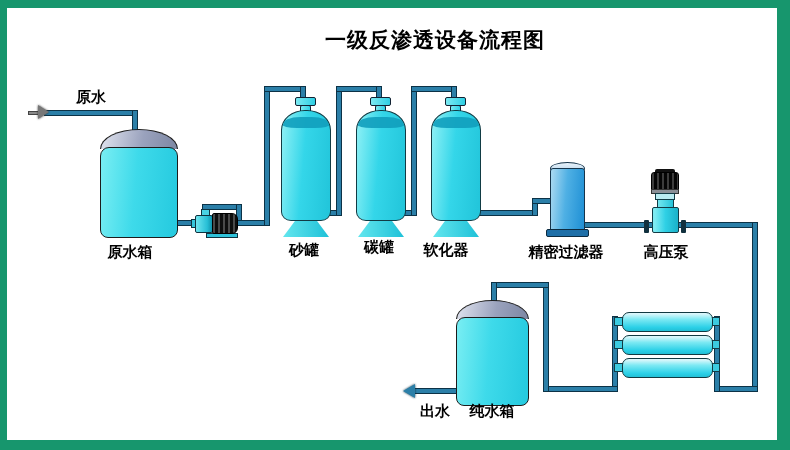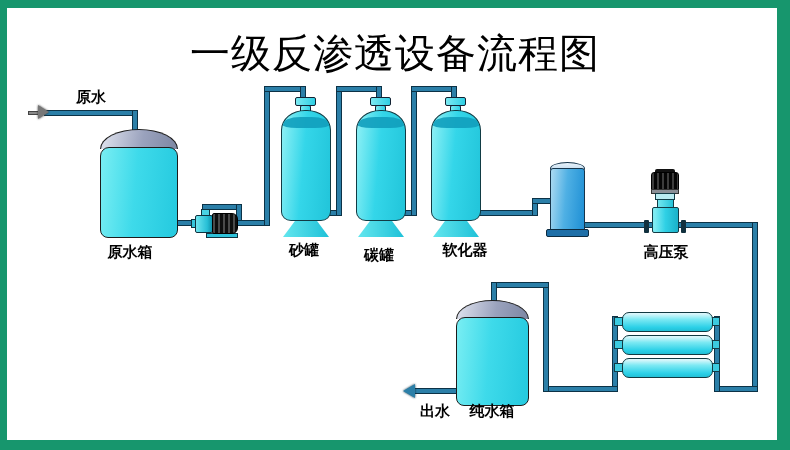--- a/index.html
+++ b/index.html
@@ -4,21 +4,21 @@
 <style>
   html,body{margin:0;padding:0;}
   body{font-family:"Liberation Sans","DejaVu Sans",sans-serif;}
   .frame{position:relative;width:790px;height:450px;background:#17966d;overflow:hidden;}
   .inner{position:absolute;left:7px;top:8px;width:770px;height:432px;background:#ffffff;z-index:0;}
   .pipe{position:absolute;background:#2b7fa8;border:1px solid #0c3246;box-sizing:border-box;z-index:1;}
   .eq{position:absolute;z-index:2;box-sizing:border-box;}
   .lbl{position:absolute;z-index:3;transform:translateX(-50%);white-space:nowrap;
        font-weight:700;font-size:15px;color:#000;}
   .title{position:absolute;z-index:3;transform:translateX(-50%);white-space:nowrap;
-       font-weight:400;font-size:40px;color:#000;letter-spacing:1px;}
+       font-weight:700;font-size:21px;color:#000;letter-spacing:1px;margin-left:40px;}
   
   .dome{position:absolute;z-index:2;box-sizing:border-box;border:1.5px solid #1c1c1c;
         border-bottom:none;border-radius:50% 50% 0 0 / 100% 100% 0 0;
         background:linear-gradient(100deg,#d7dbe8 8%,#9aa2bd 55%,#808aa6 95%);}
   .tankbody{position:absolute;z-index:2;box-sizing:border-box;border:1.5px solid #1c1c1c;
         border-radius:9px 9px 8px 8px;
         background:linear-gradient(95deg,#74ecf2 4%,#3edaea 45%,#27cbe0 95%);}
   
   .vcap{position:absolute;z-index:2;box-sizing:border-box;border:1.3px solid #123;
         background:linear-gradient(90deg,#7ceaf2,#2fcfe4);border-radius:2px;}
@@ -145,18 +145,19 @@
   <div class="membrane" style="left:622px;top:312px;"></div>
   <div class="membrane" style="left:622px;top:335px;"></div>
   <div class="membrane" style="left:622px;top:358px;"></div>
 
   <div class="dome" style="left:456px;top:300px;width:73px;height:19px;"></div>
   <div class="tankbody" style="left:456px;top:317px;width:73px;height:89px;"></div>
 
   <div class="lbl" style="left:91px;top:88px;">原水</div>
   <div class="lbl" style="left:130px;top:243px;">原水箱</div>
   <div class="lbl" style="left:304px;top:241px;">砂罐</div>
-  <div class="lbl" style="left:379px;top:246px;">碳罐</div>
-  <div class="lbl" style="left:465px;top:241px;">软化器</div>
+  <div class="lbl" style="left:379px;top:238px;">碳罐</div>
+  <div class="lbl" style="left:446px;top:241px;">软化器</div>
+  <div class="lbl" style="left:566px;top:243px;">精密过滤器</div>
   <div class="lbl" style="left:666px;top:243px;font-family:Liberation Serif, serif;">高压泵</div>
   <div class="lbl" style="left:435px;top:402px;">出水</div>
   <div class="lbl" style="left:492px;top:402px;">纯水箱</div>
 </div>
 
 </body></html>

